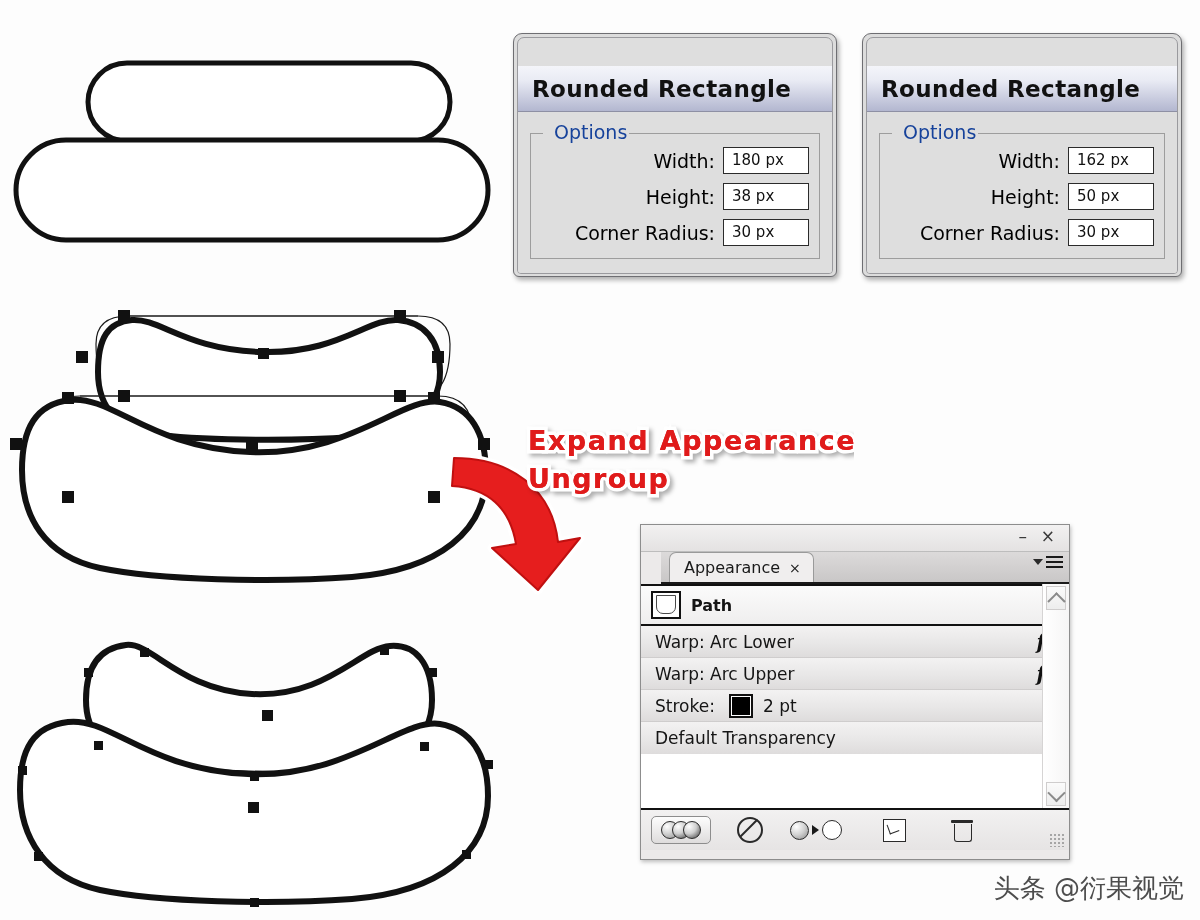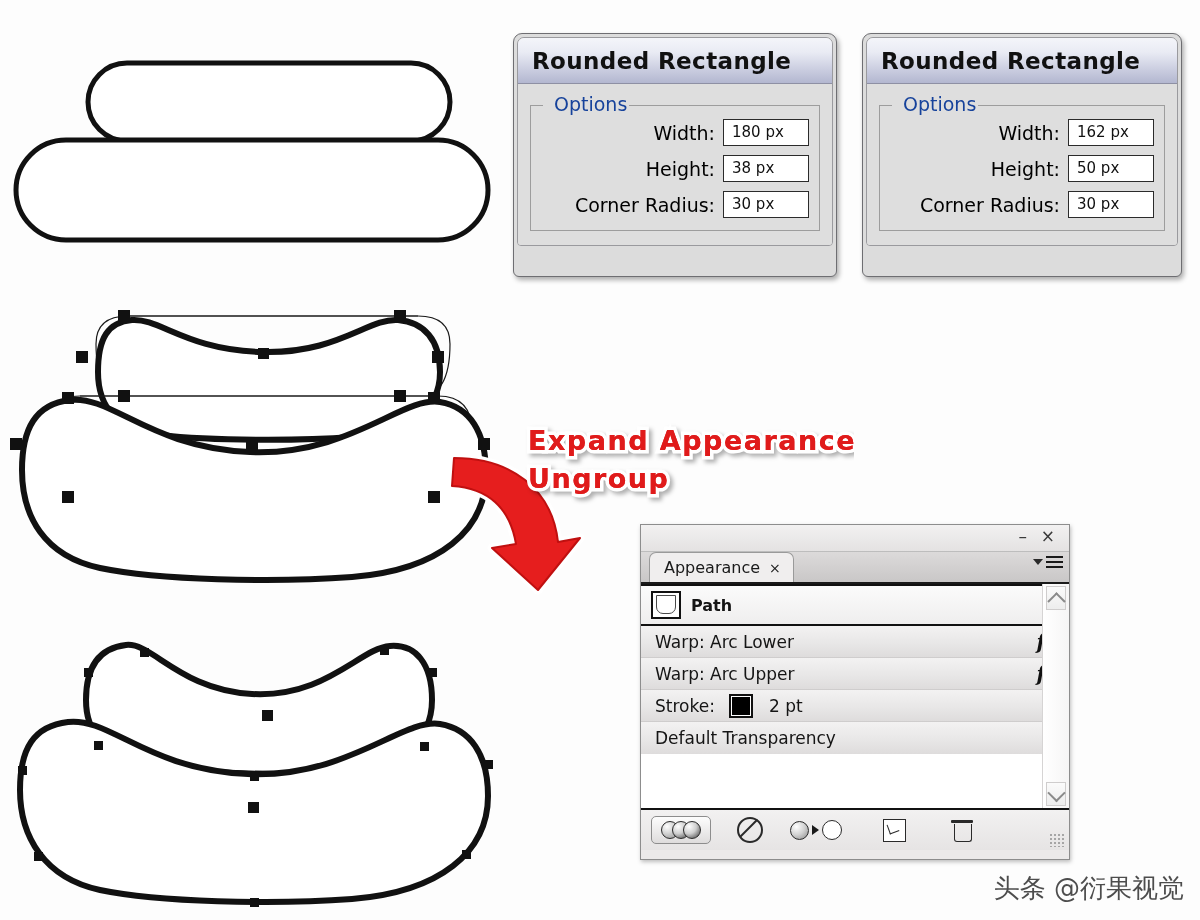--- a/index.html
+++ b/index.html
@@ -29,20 +29,21 @@
     background:#dedede;
     overflow:hidden;
   }
   .dlg-title{
     height:46px;
     background:linear-gradient(to bottom,#f4f5fa 0%,#e9ebf4 32%,#c9ccdf 72%,#b3b7d0 100%);
     border-bottom:1px solid #8e90a4;
     display:flex;align-items:center;
     padding:0 0 0 14px;
     box-sizing:border-box;
+    margin-top:28px;
   }
   .dlg-title span{
     font-size:23px;
     font-weight:bold;
     color:#111;
     letter-spacing:.4px;
     font-family:"DejaVu Sans", sans-serif;
   }
   .dlg-body{
     padding:10px 12px 14px 12px;
@@ -111,20 +112,21 @@
   .ap-min,.ap-close{
     position:absolute;top:3px;font-size:17px;color:#3a3a3a;cursor:default;line-height:16px;
   }
   .ap-min{right:42px;}
   .ap-close{right:14px;}
   .ap-tabrow{
     height:30px;
     background:linear-gradient(to bottom,#dcdada,#c9c7c7);
     position:relative;
     border-bottom:2px solid #1a1a1a;
+    margin-left:20px;
   }
   .ap-tab{
     position:absolute;left:8px;top:0px;height:30px;
     background:#f0eeee;
     border:1px solid #9a9a9a;
     border-bottom:none;
     border-radius:7px 7px 0 0;
     display:flex;align-items:center;
     padding:0 12px 0 14px;
     box-sizing:border-box;
@@ -173,21 +175,21 @@
     font-family:"DejaVu Serif", serif;
   }
   .sw{
     width:24px;height:24px;border:2px solid #111;box-sizing:border-box;margin-left:14px;position:relative;background:#fff;
   }
   .sw.black{background:#000;box-shadow:inset 0 0 0 1px #fff;}
   .sw.none::after{
     content:"";position:absolute;left:-3px;right:-3px;top:10px;height:3px;background:#b01a1a;
     transform:rotate(-45deg);
   }
-  .sw-val{font-size:17px;color:#151515;margin-left:16px;}
+  .sw-val{font-size:17px;color:#151515;margin-left:10px;}
   .ap-scroll{
     position:absolute;right:0;top:0;bottom:0;width:26px;
     background:linear-gradient(to right,#ffffff,#f6f5f5);
     border-left:1px solid #d6d4d4;
   }
   .ap-arrow{
     position:absolute;left:3px;width:20px;height:24px;
     background:linear-gradient(to bottom,#fbfbfb,#ededed);
     border:1px solid #cfcdcd;
     display:flex;align-items:center;justify-content:center;

